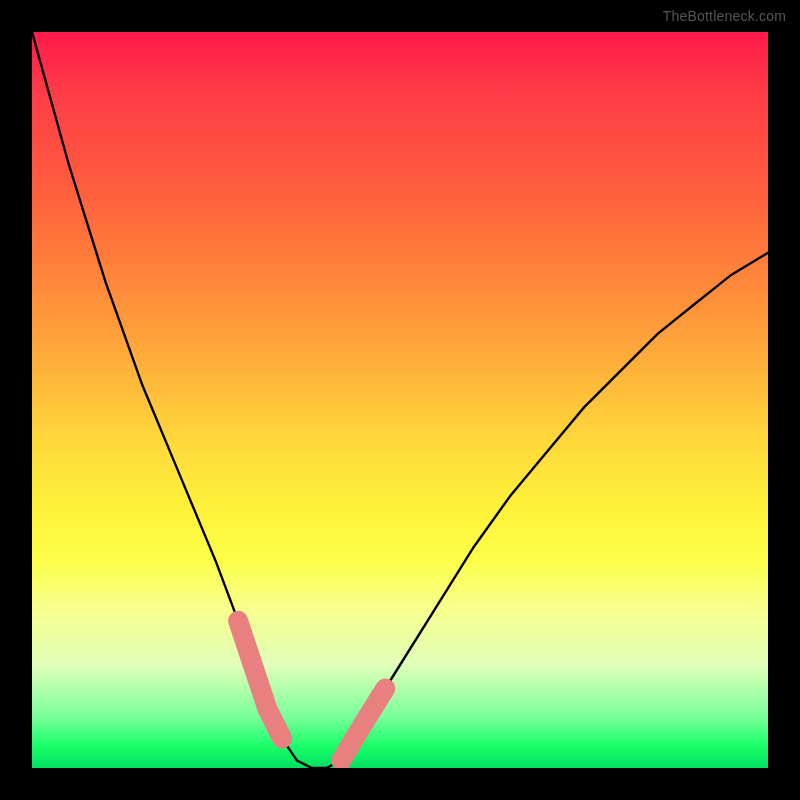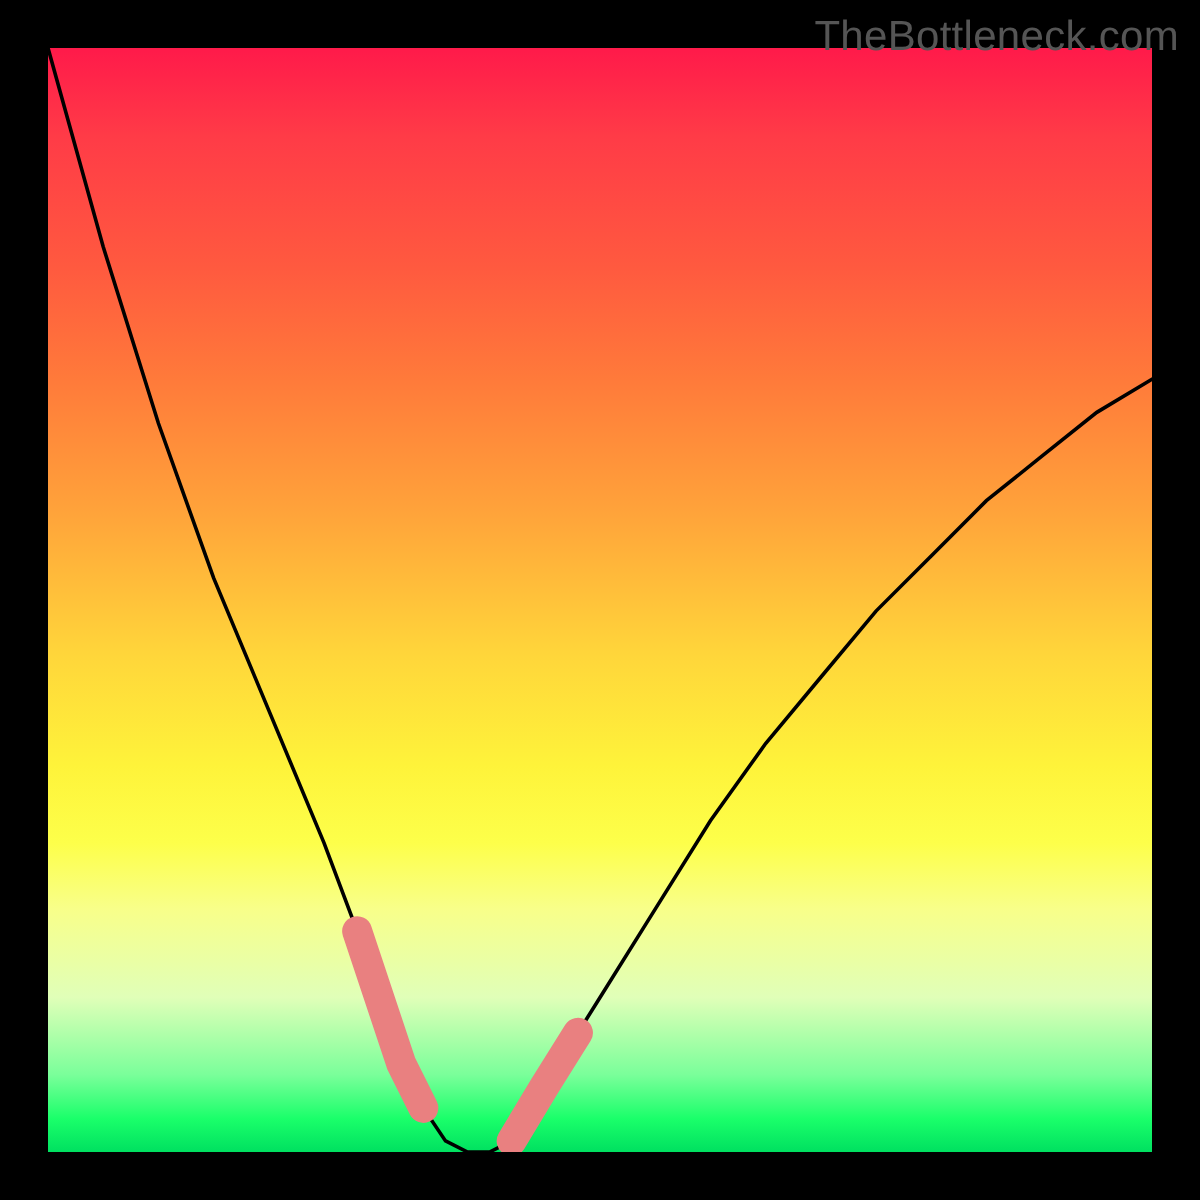--- a/index.html
+++ b/index.html
@@ -31,21 +31,21 @@
       #7aff9a 93%,
       #1aff6a 97%,
       #00e060 100%
     );
   }
   .watermark {
     position: absolute;
     top: 8px;
     right: 14px;
     color: #555;
-    font-size: 28px;
+    font-size: 14px;
     font-weight: 500;
     letter-spacing: 0.2px;
     z-index: 10;
   }
   svg.curves {
     position: absolute;
     left: 32px;
     top: 32px;
     width: 736px;
     height: 736px;

